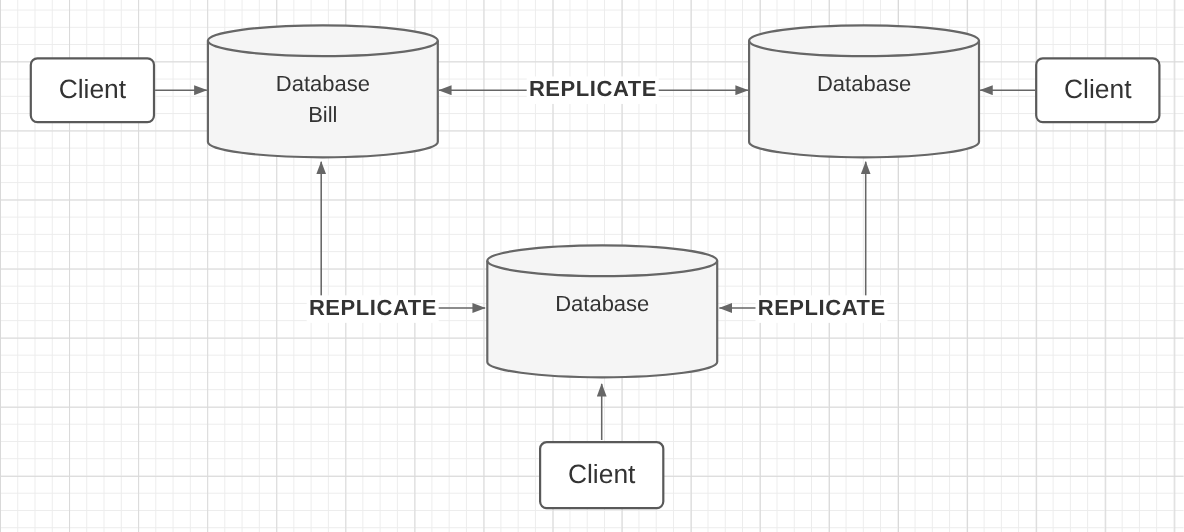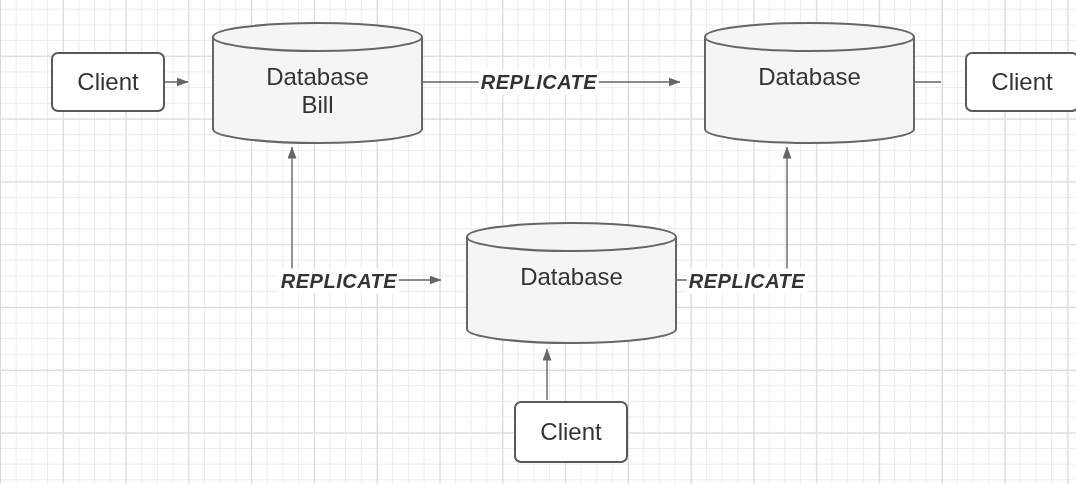--- a/index.html
+++ b/index.html
@@ -24,43 +24,43 @@
       linear-gradient(to right, var(--grid-major) 1px, transparent 1px),
       linear-gradient(to bottom, var(--grid-major) 1px, transparent 1px),
       linear-gradient(to right, var(--grid-minor) 1px, transparent 1px),
       linear-gradient(to bottom, var(--grid-minor) 1px, transparent 1px);
     background-size:62.8px 62.8px, 62.8px 62.8px, 15.7px 15.7px, 15.7px 15.7px;
     background-position:0 0, 0 -7px, 0 0, 0 -7px;
   }
   .edges{position:absolute;left:0;top:0;width:1076px;height:484px;z-index:1;}
   .edges path{stroke:var(--edge);stroke-width:1.4;fill:none;}
   #arrowhead path{fill:var(--edge);stroke:none;}
-  .node{position:absolute;z-index:2;margin-left:24px;}
+  .node{position:absolute;z-index:2;}
   .client-box{
     display:flex;align-items:center;justify-content:center;
     width:114px;height:60px;
     background:var(--client-fill);
     border:2px solid var(--client-stroke);
     border-radius:7px;
     font-size:24px;color:var(--text);
   }
   .cylinder{width:213px;height:124px;}
   .cylinder svg{display:block;}
   .cyl-body{fill:var(--cylinder-fill);stroke:var(--cylinder-stroke);stroke-width:2;}
   .cyl-rim{fill:none;stroke:var(--cylinder-stroke);stroke-width:2;}
   .cyl-label{
     position:absolute;left:0;top:42px;width:100%;
-    text-align:center;font-size:24px;line-height:28px;color:var(--text);
+    text-align:center;font-size:20px;line-height:28px;color:var(--text);
   }
   .edge-label{
     position:absolute;z-index:3;
     transform:translate(-50%,-50%);
     background:var(--label-bg);
     font-size:20px;font-weight:bold;letter-spacing:.5px;
-    color:var(--text);padding:1px 2px;white-space:nowrap;font-style:italic;
+    color:var(--text);padding:1px 2px;white-space:nowrap;
   }
 </style>
 </head>
 <body>
 
 <div class="canvas">
 
   <svg class="edges" width="1076" height="484" viewBox="0 0 1076 484">
     <defs>
       <marker id="arrowhead" viewBox="0 0 12 9" refX="11.5" refY="4.5" markerWidth="12" markerHeight="9" markerUnits="userSpaceOnUse" orient="auto-start-reverse">

